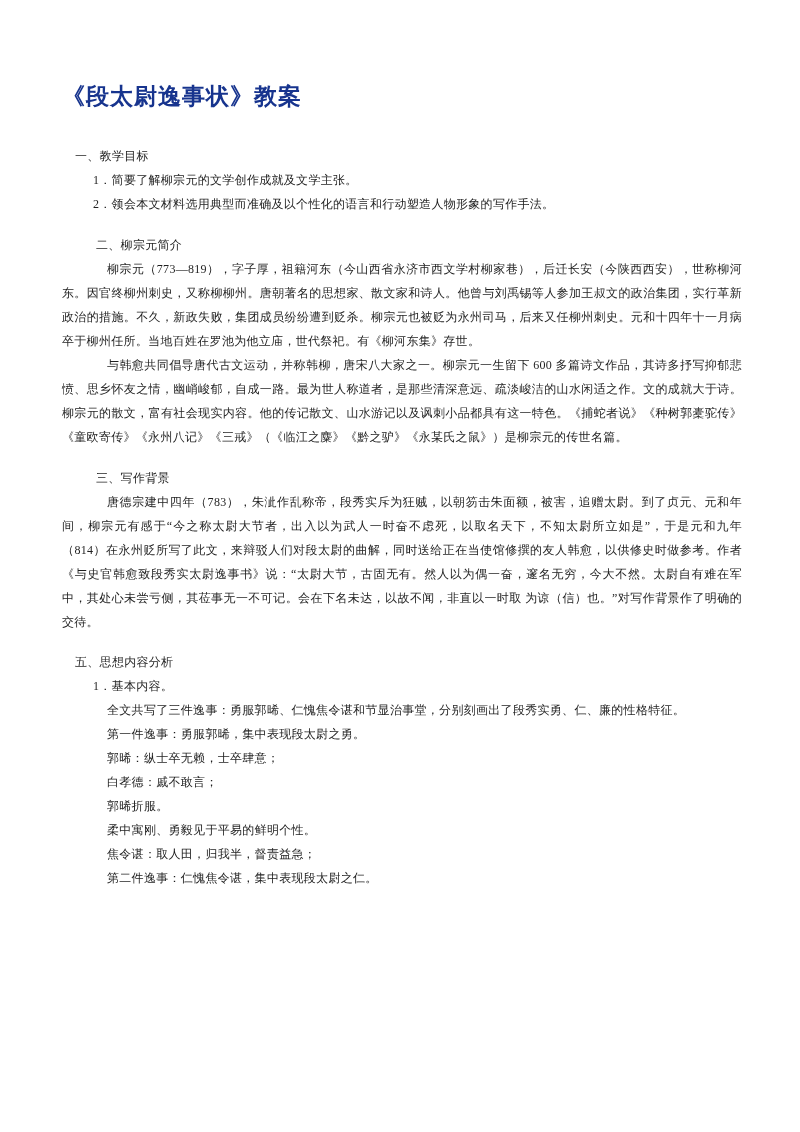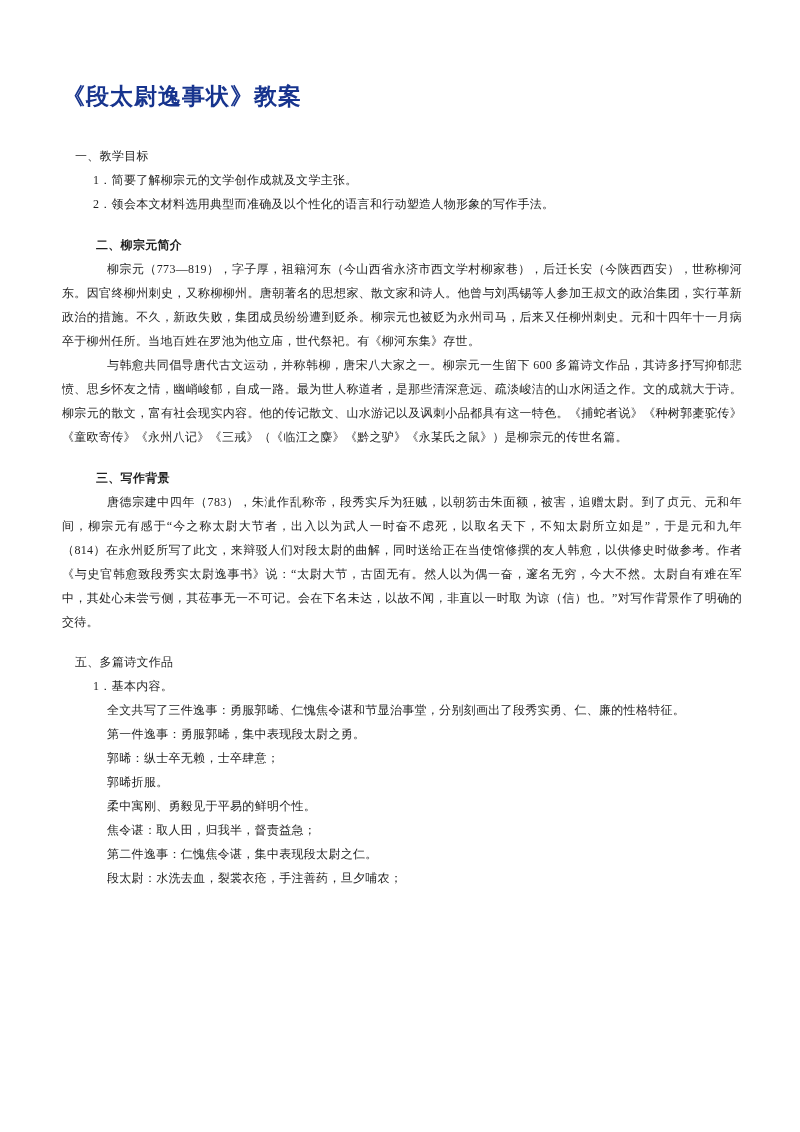--- a/index.html
+++ b/index.html
@@ -27,42 +27,43 @@
   .doc-title {
     font-family: "Liberation Sans", "DejaVu Sans", sans-serif;
     font-weight: bold;
     font-size: 23px !important;
     line-height: 28px !important;
     color: var(--title-color, #17348e);
     margin: 0 0 34px 0 !important;
     letter-spacing: 1px !important;
   }
   .h1 { margin-top: 16px !important; padding-left: 13px; }
-  .h2 { margin-top: 17px !important; padding-left: 34px; font-weight: bold; }
+  .h2 { margin-top: 17px !important; padding-left: 34px; }
   .item { padding-left: 31px; }
   .para { text-align: justify; text-indent: 45px; }
   .line { padding-left: 45px; }
   .line-deep { padding-left: 82px; }
 </style>
 </head>
 <body>
 
 <div class="page">
   <p class="doc-title">《段太尉逸事状》教案</p>
   <p class="h1">一、教学目标</p>
   <p class="item">1．简要了解柳宗元的文学创作成就及文学主张。</p>
   <p class="item">2．领会本文材料选用典型而准确及以个性化的语言和行动塑造人物形象的写作手法。</p>
   <p class="h2">二、柳宗元简介</p>
   <p class="para">柳宗元（773—819），字子厚，祖籍河东（今山西省永济市西文学村柳家巷），后迁长安（今陕西西安），世称柳河东。因官终柳州刺史，又称柳柳州。唐朝著名的思想家、散文家和诗人。他曾与刘禹锡等人参加王叔文的政治集团，实行革新政治的措施。不久，新政失败，集团成员纷纷遭到贬杀。柳宗元也被贬为永州司马，后来又任柳州刺史。元和十四年十一月病卒于柳州任所。当地百姓在罗池为他立庙，世代祭祀。有《柳河东集》存世。</p>
   <p class="para">与韩愈共同倡导唐代古文运动，并称韩柳，唐宋八大家之一。柳宗元一生留下 600 多篇诗文作品，其诗多抒写抑郁悲愤、思乡怀友之情，幽峭峻郁，自成一路。最为世人称道者，是那些清深意远、疏淡峻洁的山水闲适之作。文的成就大于诗。柳宗元的散文，富有社会现实内容。他的传记散文、山水游记以及讽刺小品都具有这一特色。《捕蛇者说》《种树郭橐驼传》《童欧寄传》《永州八记》《三戒》（《临江之麋》《黔之驴》《永某氏之鼠》）是柳宗元的传世名篇。</p>
   <p class="h2">三、写作背景</p>
   <p class="para">唐德宗建中四年（783），朱泚作乱称帝，段秀实斥为狂贼，以朝笏击朱面额，被害，追赠太尉。到了贞元、元和年间，柳宗元有感于“今之称太尉大节者，出入以为武人一时奋不虑死，以取名天下，不知太尉所立如是”，于是元和九年（814）在永州贬所写了此文，来辩驳人们对段太尉的曲解，同时送给正在当使馆修撰的友人韩愈，以供修史时做参考。作者《与史官韩愈致段秀实太尉逸事书》说：“太尉大节，古固无有。然人以为偶一奋，邃名无穷，今大不然。太尉自有难在军中，其处心未尝亏侧，其莅事无一不可记。会在下名未达，以故不闻，非直以一时取 为谅（信）也。”对写作背景作了明确的交待。</p>
-  <p class="h1">五、多篇诗文作品</p>
+  <p class="h1">五、思想内容分析</p>
   <p class="item">1．基本内容。</p>
   <p class="para">全文共写了三件逸事：勇服郭晞、仁愧焦令谌和节显治事堂，分别刻画出了段秀实勇、仁、廉的性格特征。</p>
   <p class="line">第一件逸事：勇服郭晞，集中表现段太尉之勇。</p>
   <p class="line">郭晞：纵士卒无赖，士卒肆意；</p>
+  <p class="line">白孝德：戚不敢言；</p>
   <p class="line">郭晞折服。</p>
   <p class="line">柔中寓刚、勇毅见于平易的鲜明个性。</p>
   <p class="line">焦令谌：取人田，归我半，督责益急；</p>
   <p class="line">第二件逸事：仁愧焦令谌，集中表现段太尉之仁。</p>
   <p class="line">段太尉：水洗去血，裂裳衣疮，手注善药，旦夕哺农；</p>
 </div>
 
 </body></html>

